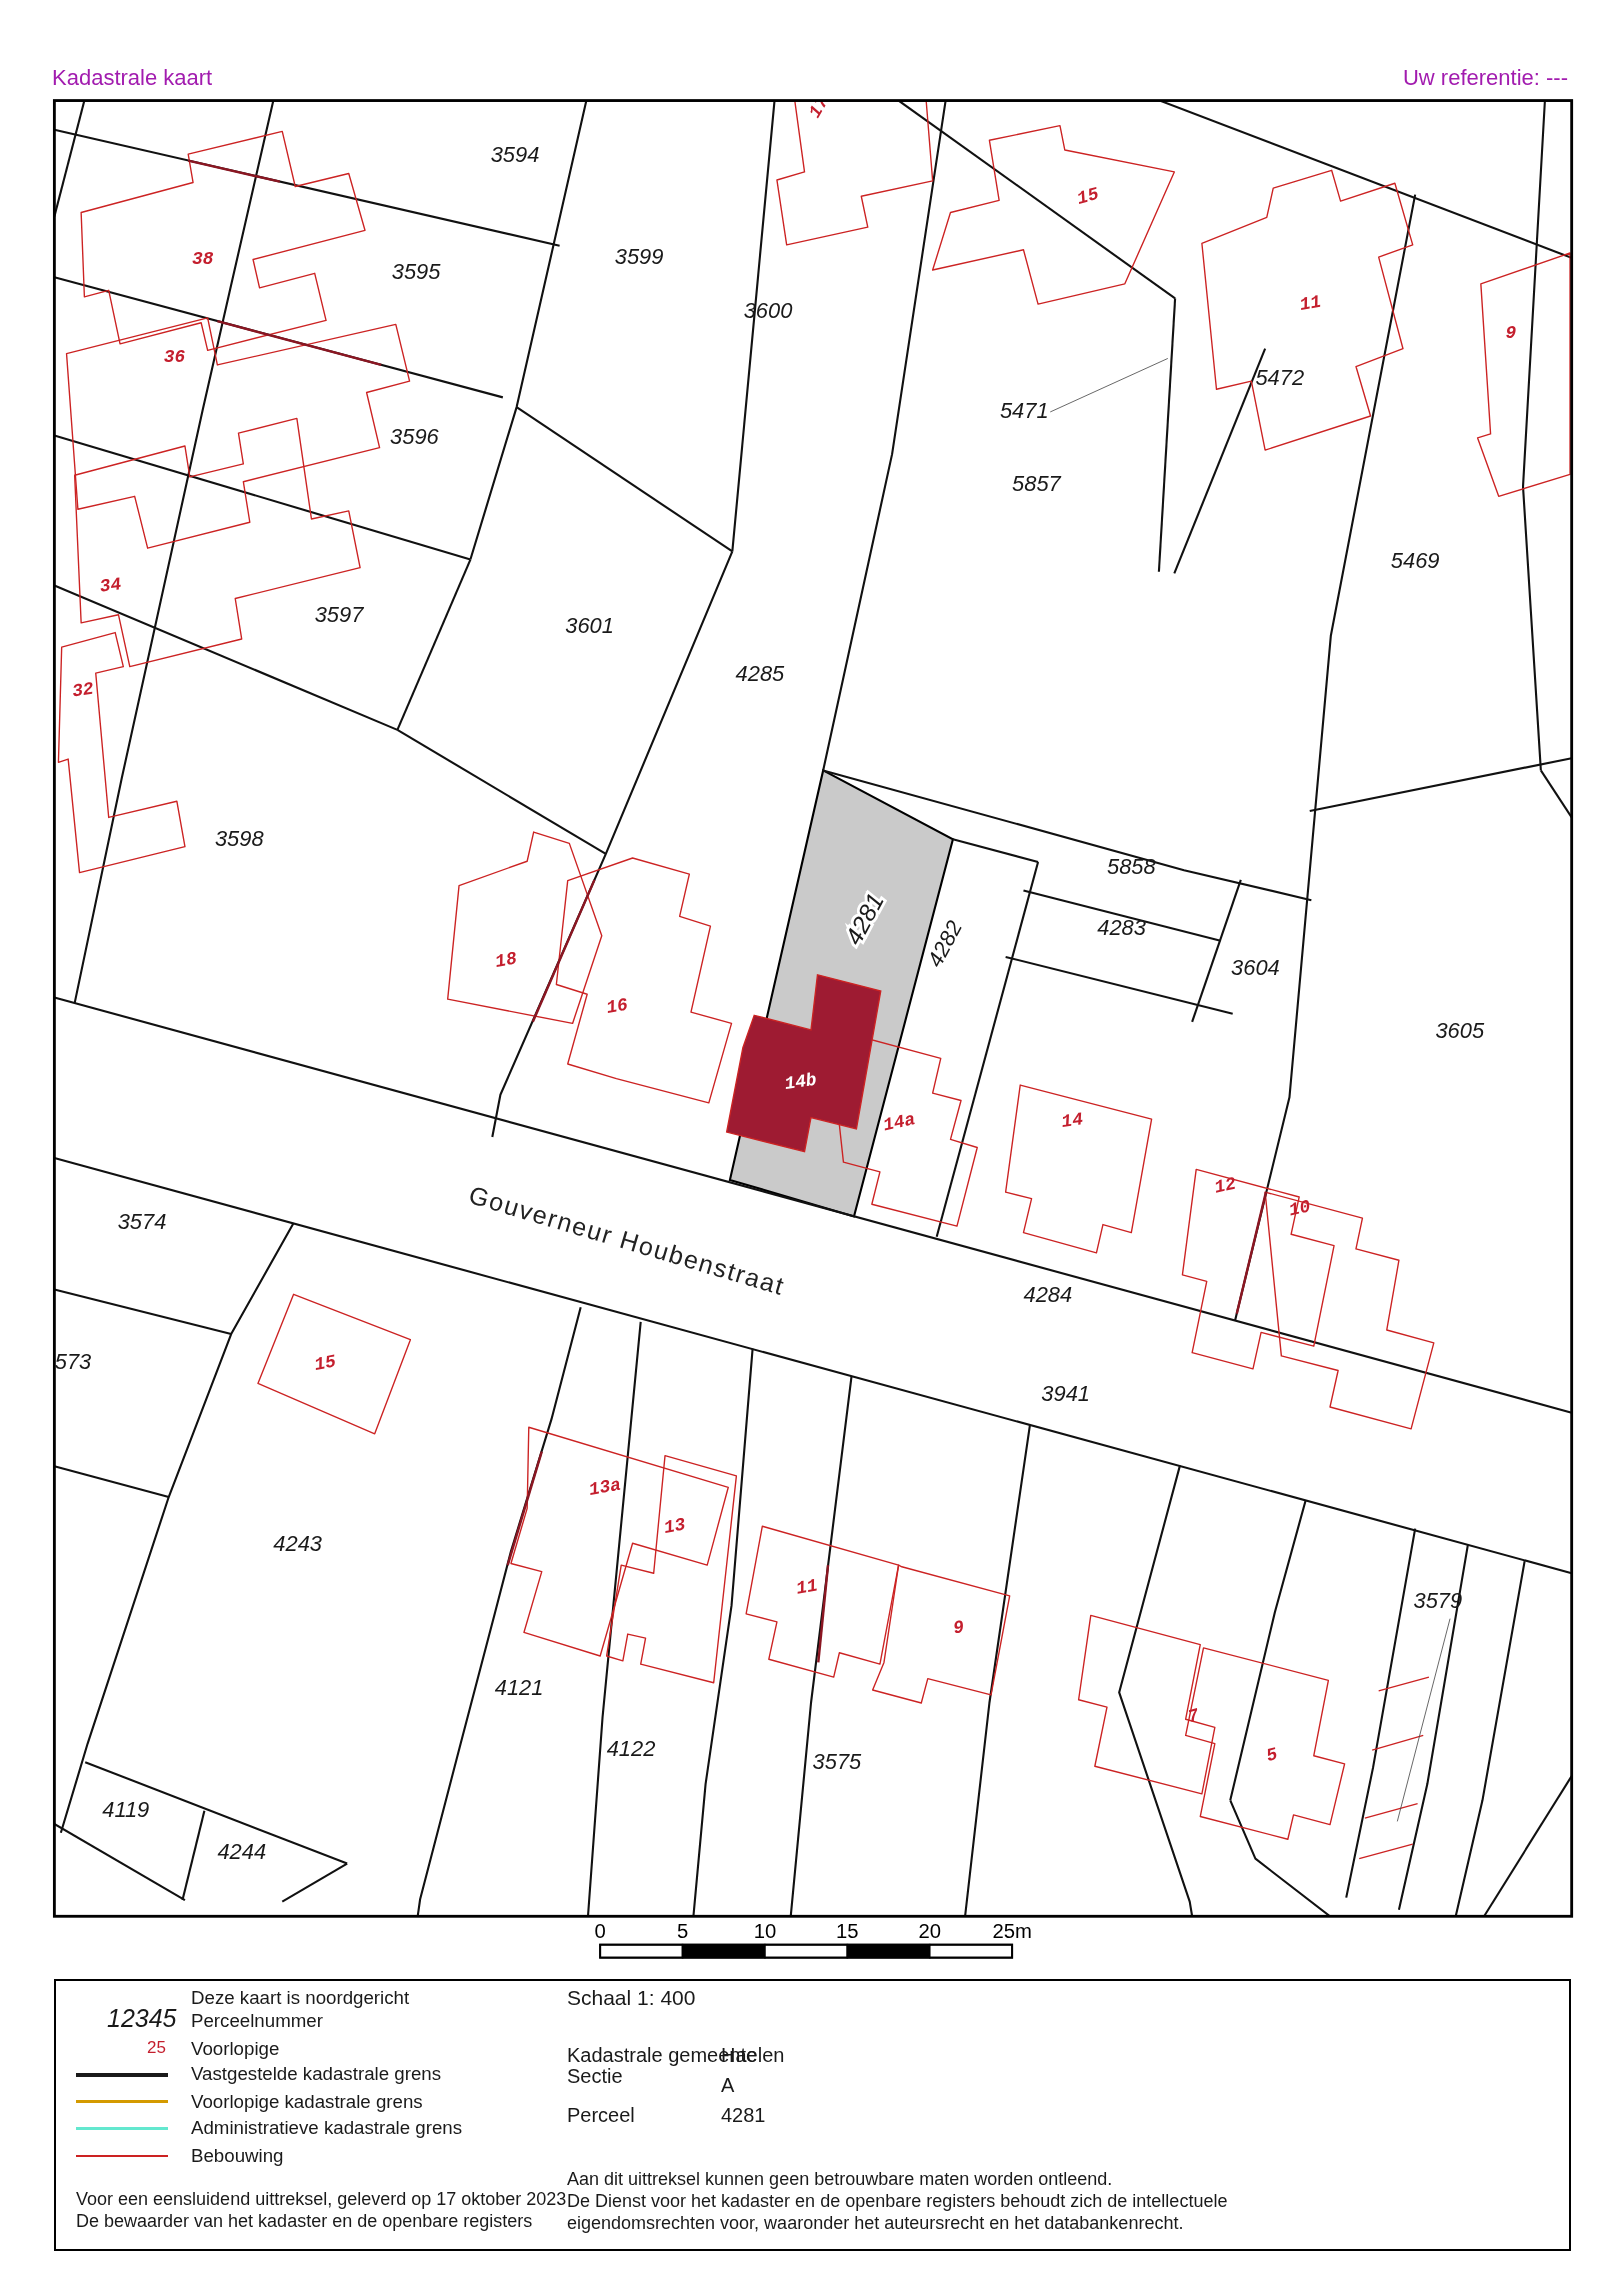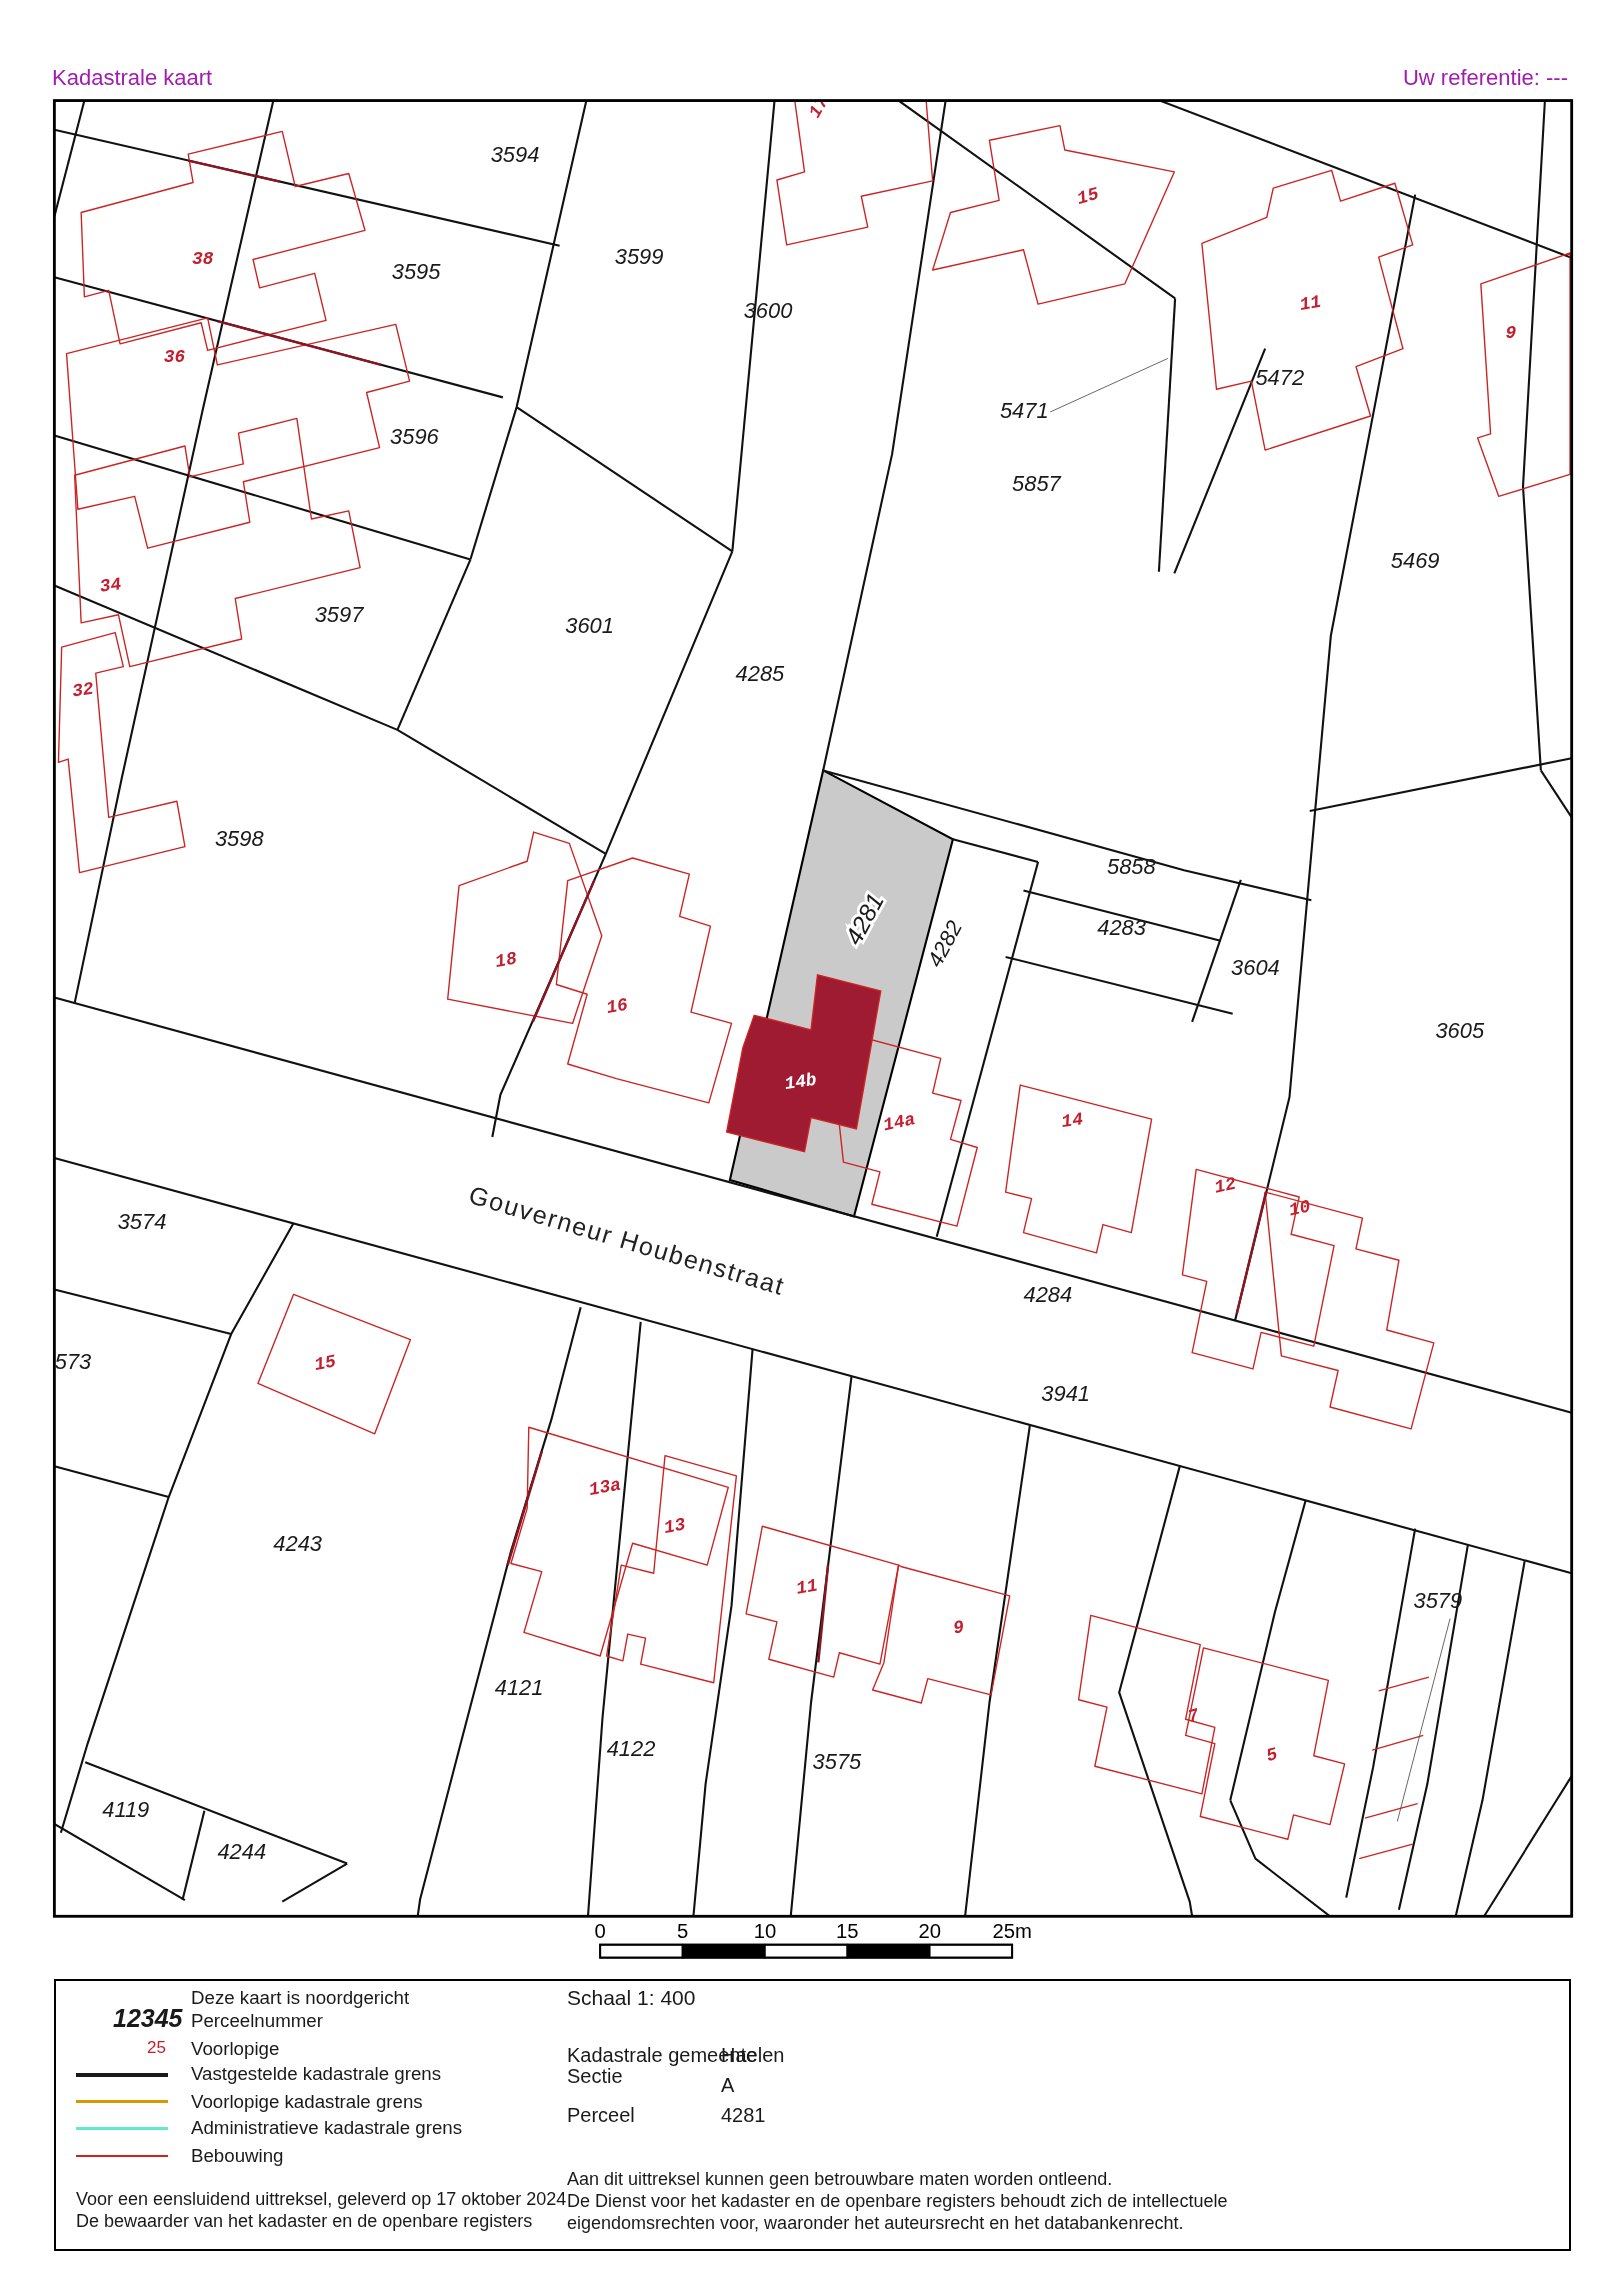--- a/index.html
+++ b/index.html
@@ -182,34 +182,34 @@
     <text x="1146.4" y="2390" text-anchor="middle" font-size="25" fill="#000">20</text>
     <text x="1248" y="2390" text-anchor="middle" font-size="25" fill="#000">25m</text>
   </svg>
 
 <div class="abs hdr" style="left:52px;top:65px;">Kadastrale kaart</div>
 <div class="abs hdr" style="right:54px;top:65px;">Uw referentie: ---</div>
 
 <div id="legend-box" class="abs">
   <div class="abs leg-label" style="left:135px;top:5.7px;">Deze kaart is noordgericht</div>
   <div id="legend-rows">
-      <div class="abs leg-sym-parcel" style="left: 57px; top: 23px; width: 53px;  font-weight: bold;">12345</div>
+      <div class="abs leg-sym-parcel" style="left: 51px; top: 23px; width: 53px; ">12345</div>
       <div class="abs leg-label" style="left: 135px; top: 29px;">Perceelnummer</div>
       <div class="abs leg-sym-house" style="left: 57px; top: 57px; width: 53px; text-align: right;">25</div>
       <div class="abs leg-label" style="left: 135px; top: 57px;">Voorlopige</div>
       <div class="abs leg-line" style="left: 20px; top: 92px; width: 92px; border-top-width: 4px; border-top-color: rgb(26, 26, 26);"></div>
       <div class="abs leg-label" style="left: 135px; top: 82px;">Vastgestelde kadastrale grens</div>
       <div class="abs leg-line" style="left: 20px; top: 119px; width: 92px; border-top-width: 3.2px; border-top-color: rgb(212, 154, 0);"></div>
       <div class="abs leg-label" style="left: 135px; top: 110px;">Voorlopige kadastrale grens</div>
       <div class="abs leg-line" style="left: 20px; top: 146px; width: 92px; border-top-width: 3.2px; border-top-color: rgb(99, 232, 207);"></div>
       <div class="abs leg-label" style="left: 135px; top: 136px;">Administratieve kadastrale grens</div>
       <div class="abs leg-line" style="left: 20px; top: 174px; width: 92px; border-top-width: 2.4px; border-top-color: rgb(204, 34, 34);"></div>
       <div class="abs leg-label" style="left: 135px; top: 164px;">Bebouwing</div>
     </div>
-  <div class="abs leg-foot" style="left:20px;top:208px;">Voor een eensluidend uittreksel, geleverd op 17 oktober 2024</div>
+  <div class="abs leg-foot" style="left:20px;top:208px;">Voor een eensluidend uittreksel, geleverd op 17 oktober 2023</div>
   <div class="abs leg-foot" style="left:20px;top:230px;">De bewaarder van het kadaster en de openbare registers</div>
 
   <div class="abs schaal" style="left:511px;top:4.9px;">Schaal 1: 400</div>
   <div id="legend-fields">
       <div class="abs fld-label" style="left: 511px; top: 63px;">Kadastrale gemeente</div>
       <div class="abs fld-value" style="left: 665px; top: 63px;">Haelen</div>
       <div class="abs fld-label" style="left: 511px; top: 84px;">Sectie</div>
       <div class="abs fld-value" style="left: 665px; top: 93px;">A</div>
       <div class="abs fld-label" style="left: 511px; top: 123px;">Perceel</div>
       <div class="abs fld-value" style="left: 665px; top: 123px;">4281</div>

